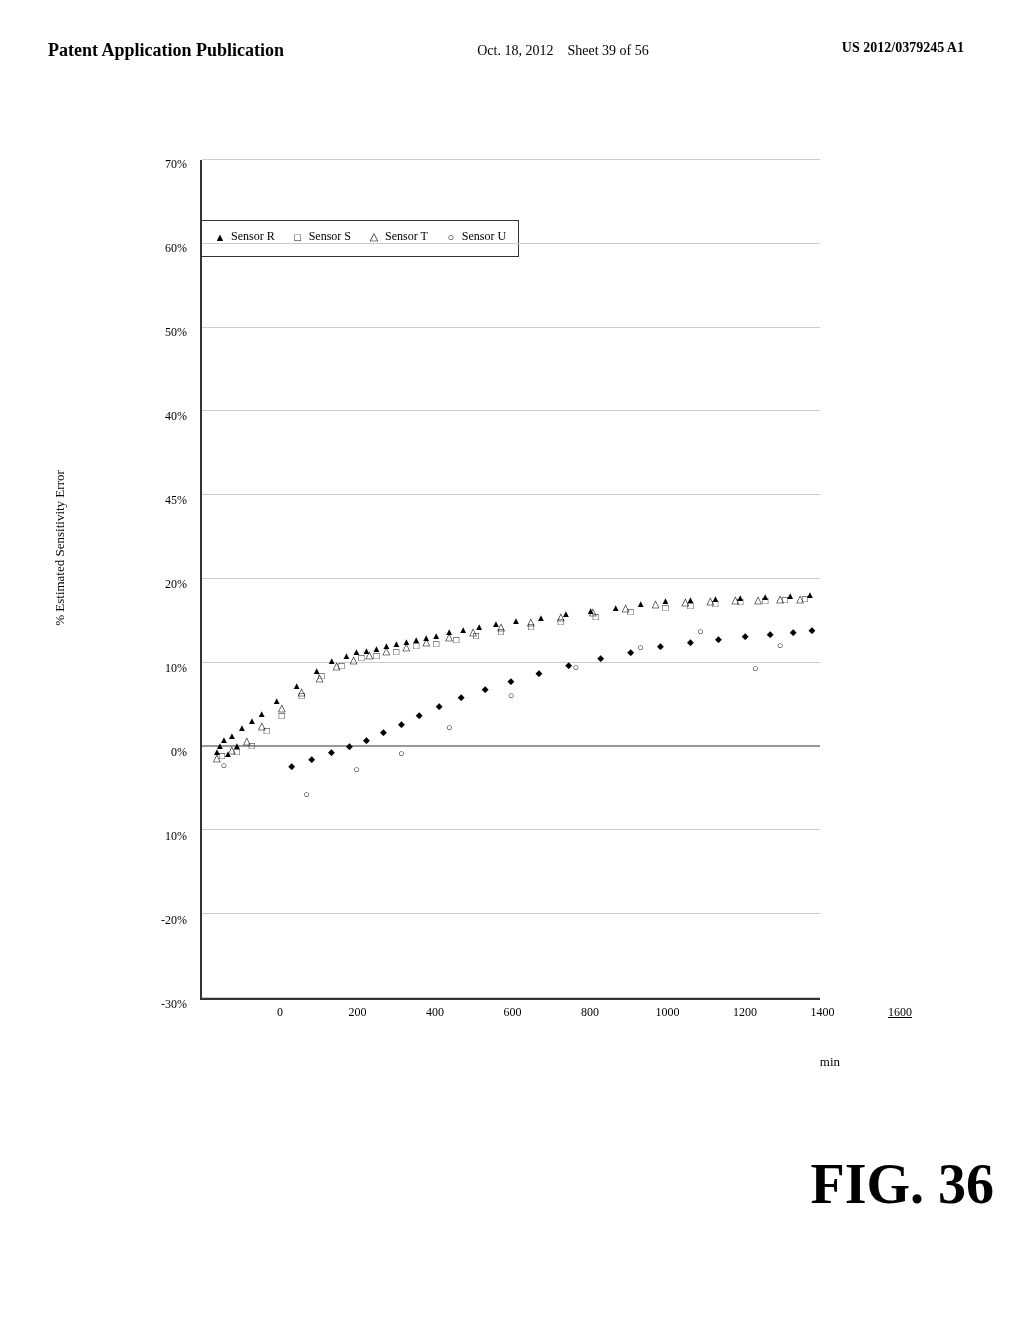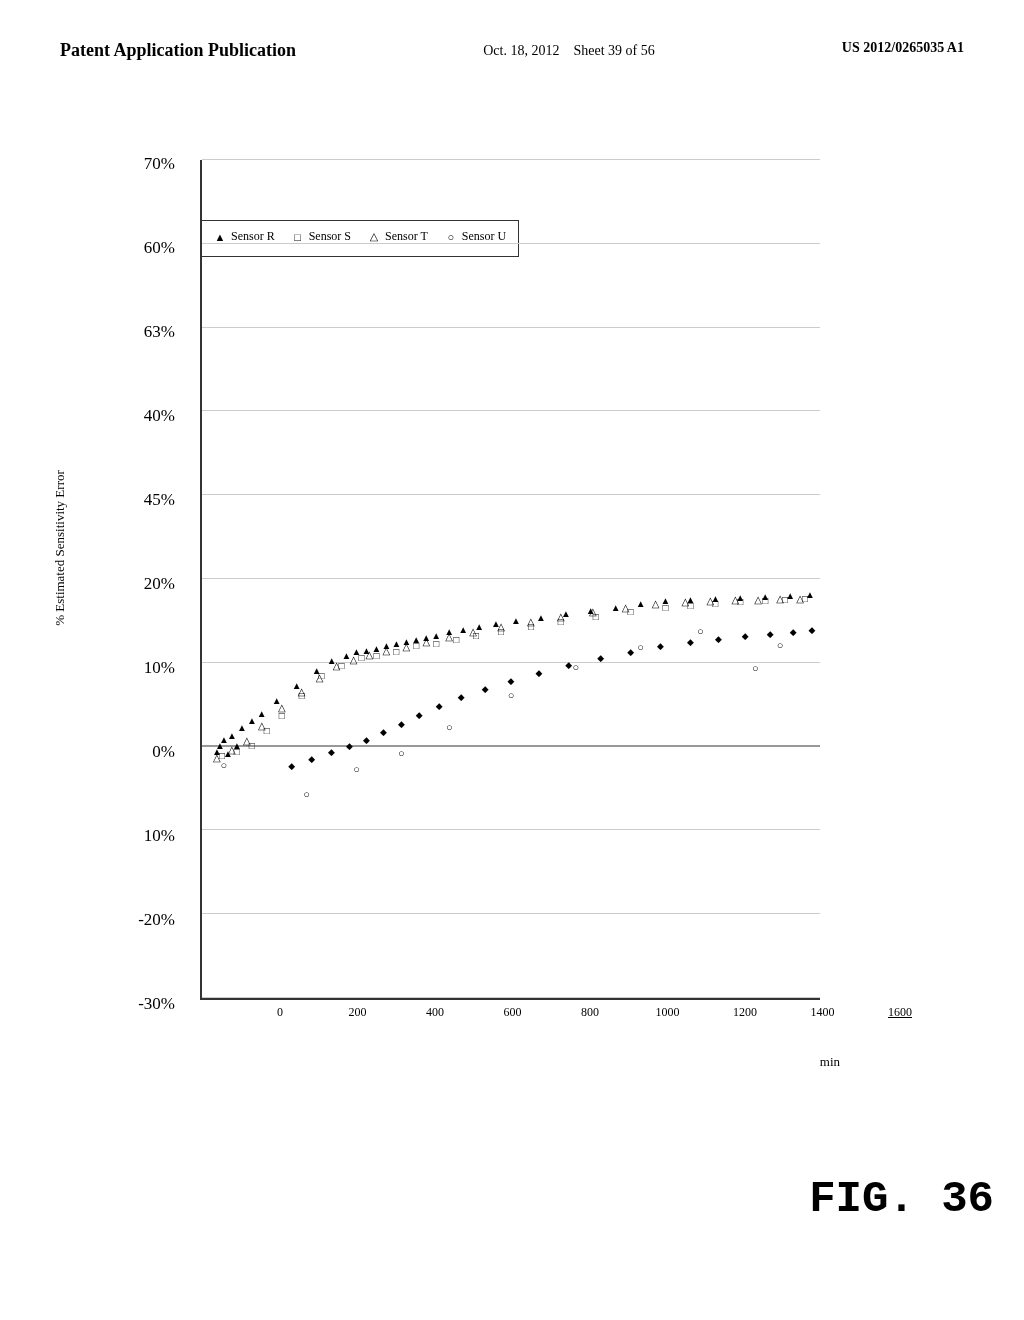--- a/index.html
+++ b/index.html
@@ -10,21 +10,21 @@
       font-family: 'Times New Roman', Times, serif;
       overflow: hidden;
       position: relative;
     }
 
     
     .header {
       display: flex;
       justify-content: space-between;
       align-items: flex-start;
-      padding: 40px 60px 20px 60px;
+      padding: 40px 60px 20px 48px;
     }
     .header-left {
       font-size: 18px;
       font-weight: bold;
     }
     .header-center {
       font-size: 14px;
       line-height: 1.6;
     }
     .header-right {
@@ -56,22 +56,22 @@
     
     .y-axis {
       position: absolute;
       left: 0;
       top: 0;
       bottom: 80px;
       width: 75px;
     }
     .y-label {
       position: absolute;
-      right: 20px;
-      font-size: 17px;
+      right: 8px;
+      font-size: 12px;
       transform: translateY(50%);
     }
 
     
     .x-axis {
       position: absolute;
       bottom: 40px;
       left: 80px;
       right: 80px;
       height: 40px;
@@ -133,37 +133,37 @@
     .legend-symbol {
       font-size: 11px;
       display: inline-block;
       width: 14px;
       text-align: center;
     }
 
     
     .fig-label {
       position: absolute;
-      bottom: 96px;
+      bottom: 104px;
       right: 30px;
-      font-size: 44px;
+      font-size: 56px;
       font-weight: bold;
-      font-family: Liberation Mono, monospace;
+      font-family: Liberation Serif, serif;
     }
   </style>
 </head>
 <body>
 
 <div class="header">
   <div class="header-left">Patent Application Publication</div>
   <div class="header-center">
     <span>Oct. 18, 2012</span>&nbsp;&nbsp;&nbsp;
     <span>Sheet 39 of 56</span>
   </div>
-  <div class="header-right">US 2012/0265035 A1</div>
+  <div class="header-right">US 2012/0379245 A1</div>
 </div>
 
 <div class="chart-container">
 
   <div class="legend">
     <div class="legend-row">
       <div class="legend-item">
         <span class="legend-symbol">▲</span>
         <span>Sensor R</span>
       </div>
@@ -178,21 +178,21 @@
       <div class="legend-item">
         <span class="legend-symbol">○</span>
         <span>Sensor U</span>
       </div>
     </div>
   </div>
 
   <div class="y-axis">
     <div class="y-label" style="bottom: calc(100% * (10/10) - 4px);">70%</div>
     <div class="y-label" style="bottom: calc(100% * 9/10 - 4px);">60%</div>
-    <div class="y-label" style="bottom: calc(100% * 8/10 - 4px);">63%</div>
+    <div class="y-label" style="bottom: calc(100% * 8/10 - 4px);">50%</div>
     <div class="y-label" style="bottom: calc(100% * 7/10 - 4px);">40%</div>
     <div class="y-label" style="bottom: calc(100% * 6/10 - 4px);">45%</div>
     <div class="y-label" style="bottom: calc(100% * 5/10 - 4px);">20%</div>
     <div class="y-label" style="bottom: calc(100% * 4/10 - 4px);">10%</div>
     <div class="y-label" style="bottom: calc(100% * 3/10 - 4px);">0%</div>
     <div class="y-label" style="bottom: calc(100% * 2/10 - 4px);">10%</div>
     <div class="y-label" style="bottom: calc(100% * 1/10 - 4px); margin-top: 13px;">-20%</div>
     <div class="y-label" style="bottom: calc(100% * 0/10 - 4px);">-30%</div>
   </div>
 

